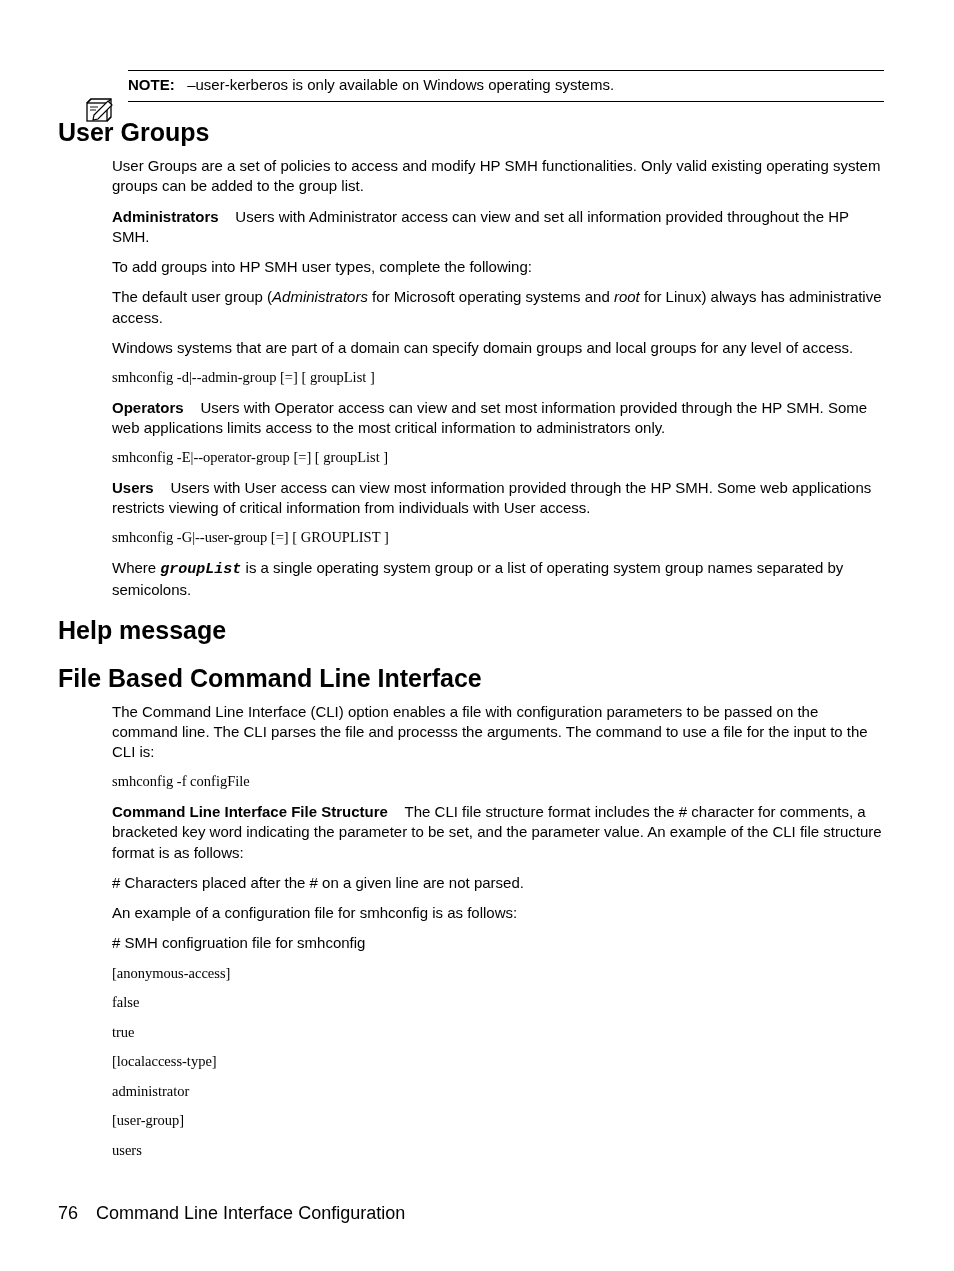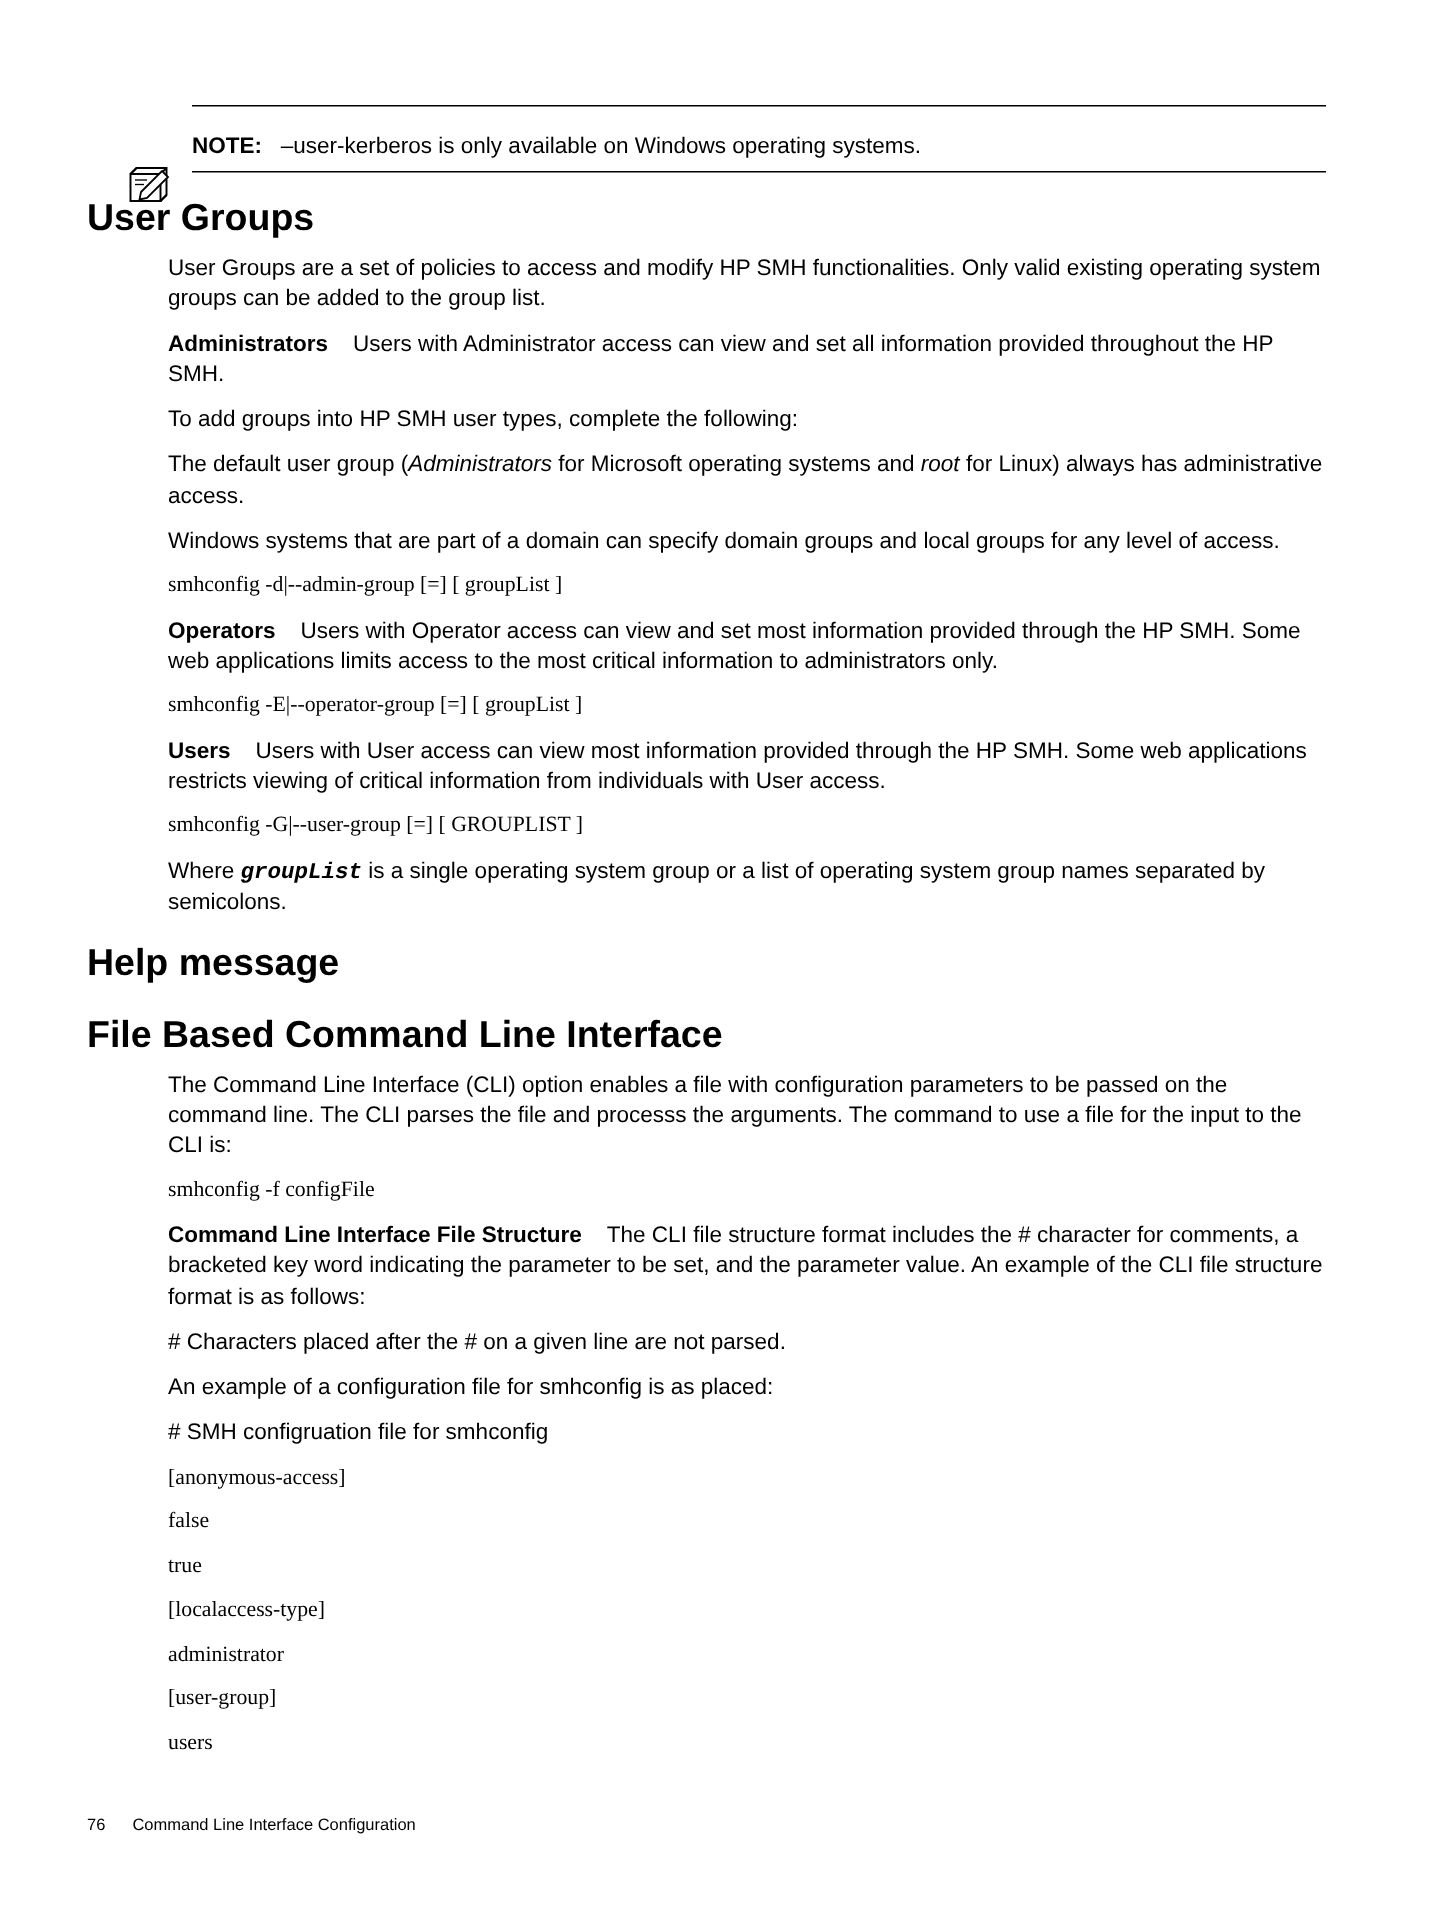--- a/index.html
+++ b/index.html
@@ -17,21 +17,21 @@
     width: 954px;
     min-height: 1271px;
     padding: 70px 70px 40px 58px;
     box-sizing: border-box;
     position: relative;
   }
   .note-box {
     border-top: 1px solid #000;
     border-bottom: 1px solid #000;
     margin-left: 70px;
-    padding: 17px 0 6px 0;
+    padding: 4px 0 6px 0;
     display: flex;
     align-items: flex-end;
   }
   .note-icon-wrap {
     width: 0;
     position: relative;
   }
   .note-icon {
     position: absolute;
     left: -42px;
@@ -58,21 +58,21 @@
   .code-italic {
     font-family: "Courier New", monospace;
     font-style: italic;
     font-weight: bold;
   }
   em.term { font-style: italic; }
   .footer {
     position: absolute;
     bottom: 46px;
     left: 58px;
-    font-size: 11px;
+    font-size: 18px;
   }
   .footer .pn { margin-right: 18px; }
 </style>
 </head>
 <body>
 
 <div class="page">
 
   <div class="note-box">
     <div class="note-icon-wrap">
@@ -108,21 +108,21 @@
   </div>
 
   <h2 class="section">Help message</h2>
 
   <h2 class="section">File Based Command Line Interface</h2>
   <div class="body-indent">
     <p>The Command Line Interface (CLI) option enables a file with configuration parameters to be passed on the command line. The CLI parses the file and processs the arguments. The command to use a file for the input to the CLI is:</p>
     <div class="code">smhconfig -f configFile</div>
     <p><span class="runin">Command Line Interface File Structure</span>&nbsp;&nbsp;&nbsp;&nbsp;<span>The CLI file structure format includes the # character for comments, a bracketed key word indicating the parameter to be set, and the parameter value. An example of the CLI file structure format is as follows:</span></p>
     <p># Characters placed after the # on a given line are not parsed.</p>
-    <p>An example of a configuration file for smhconfig is as placed:</p>
+    <p>An example of a configuration file for smhconfig is as follows:</p>
     <p># SMH configruation file for smhconfig</p>
     <div class="code">[anonymous-access]</div>
     <div class="code">false</div>
     <div class="code">true</div>
     <div class="code">[localaccess-type]</div>
     <div class="code">administrator</div>
     <div class="code">[user-group]</div>
     <div class="code">users</div>
   </div>
 

